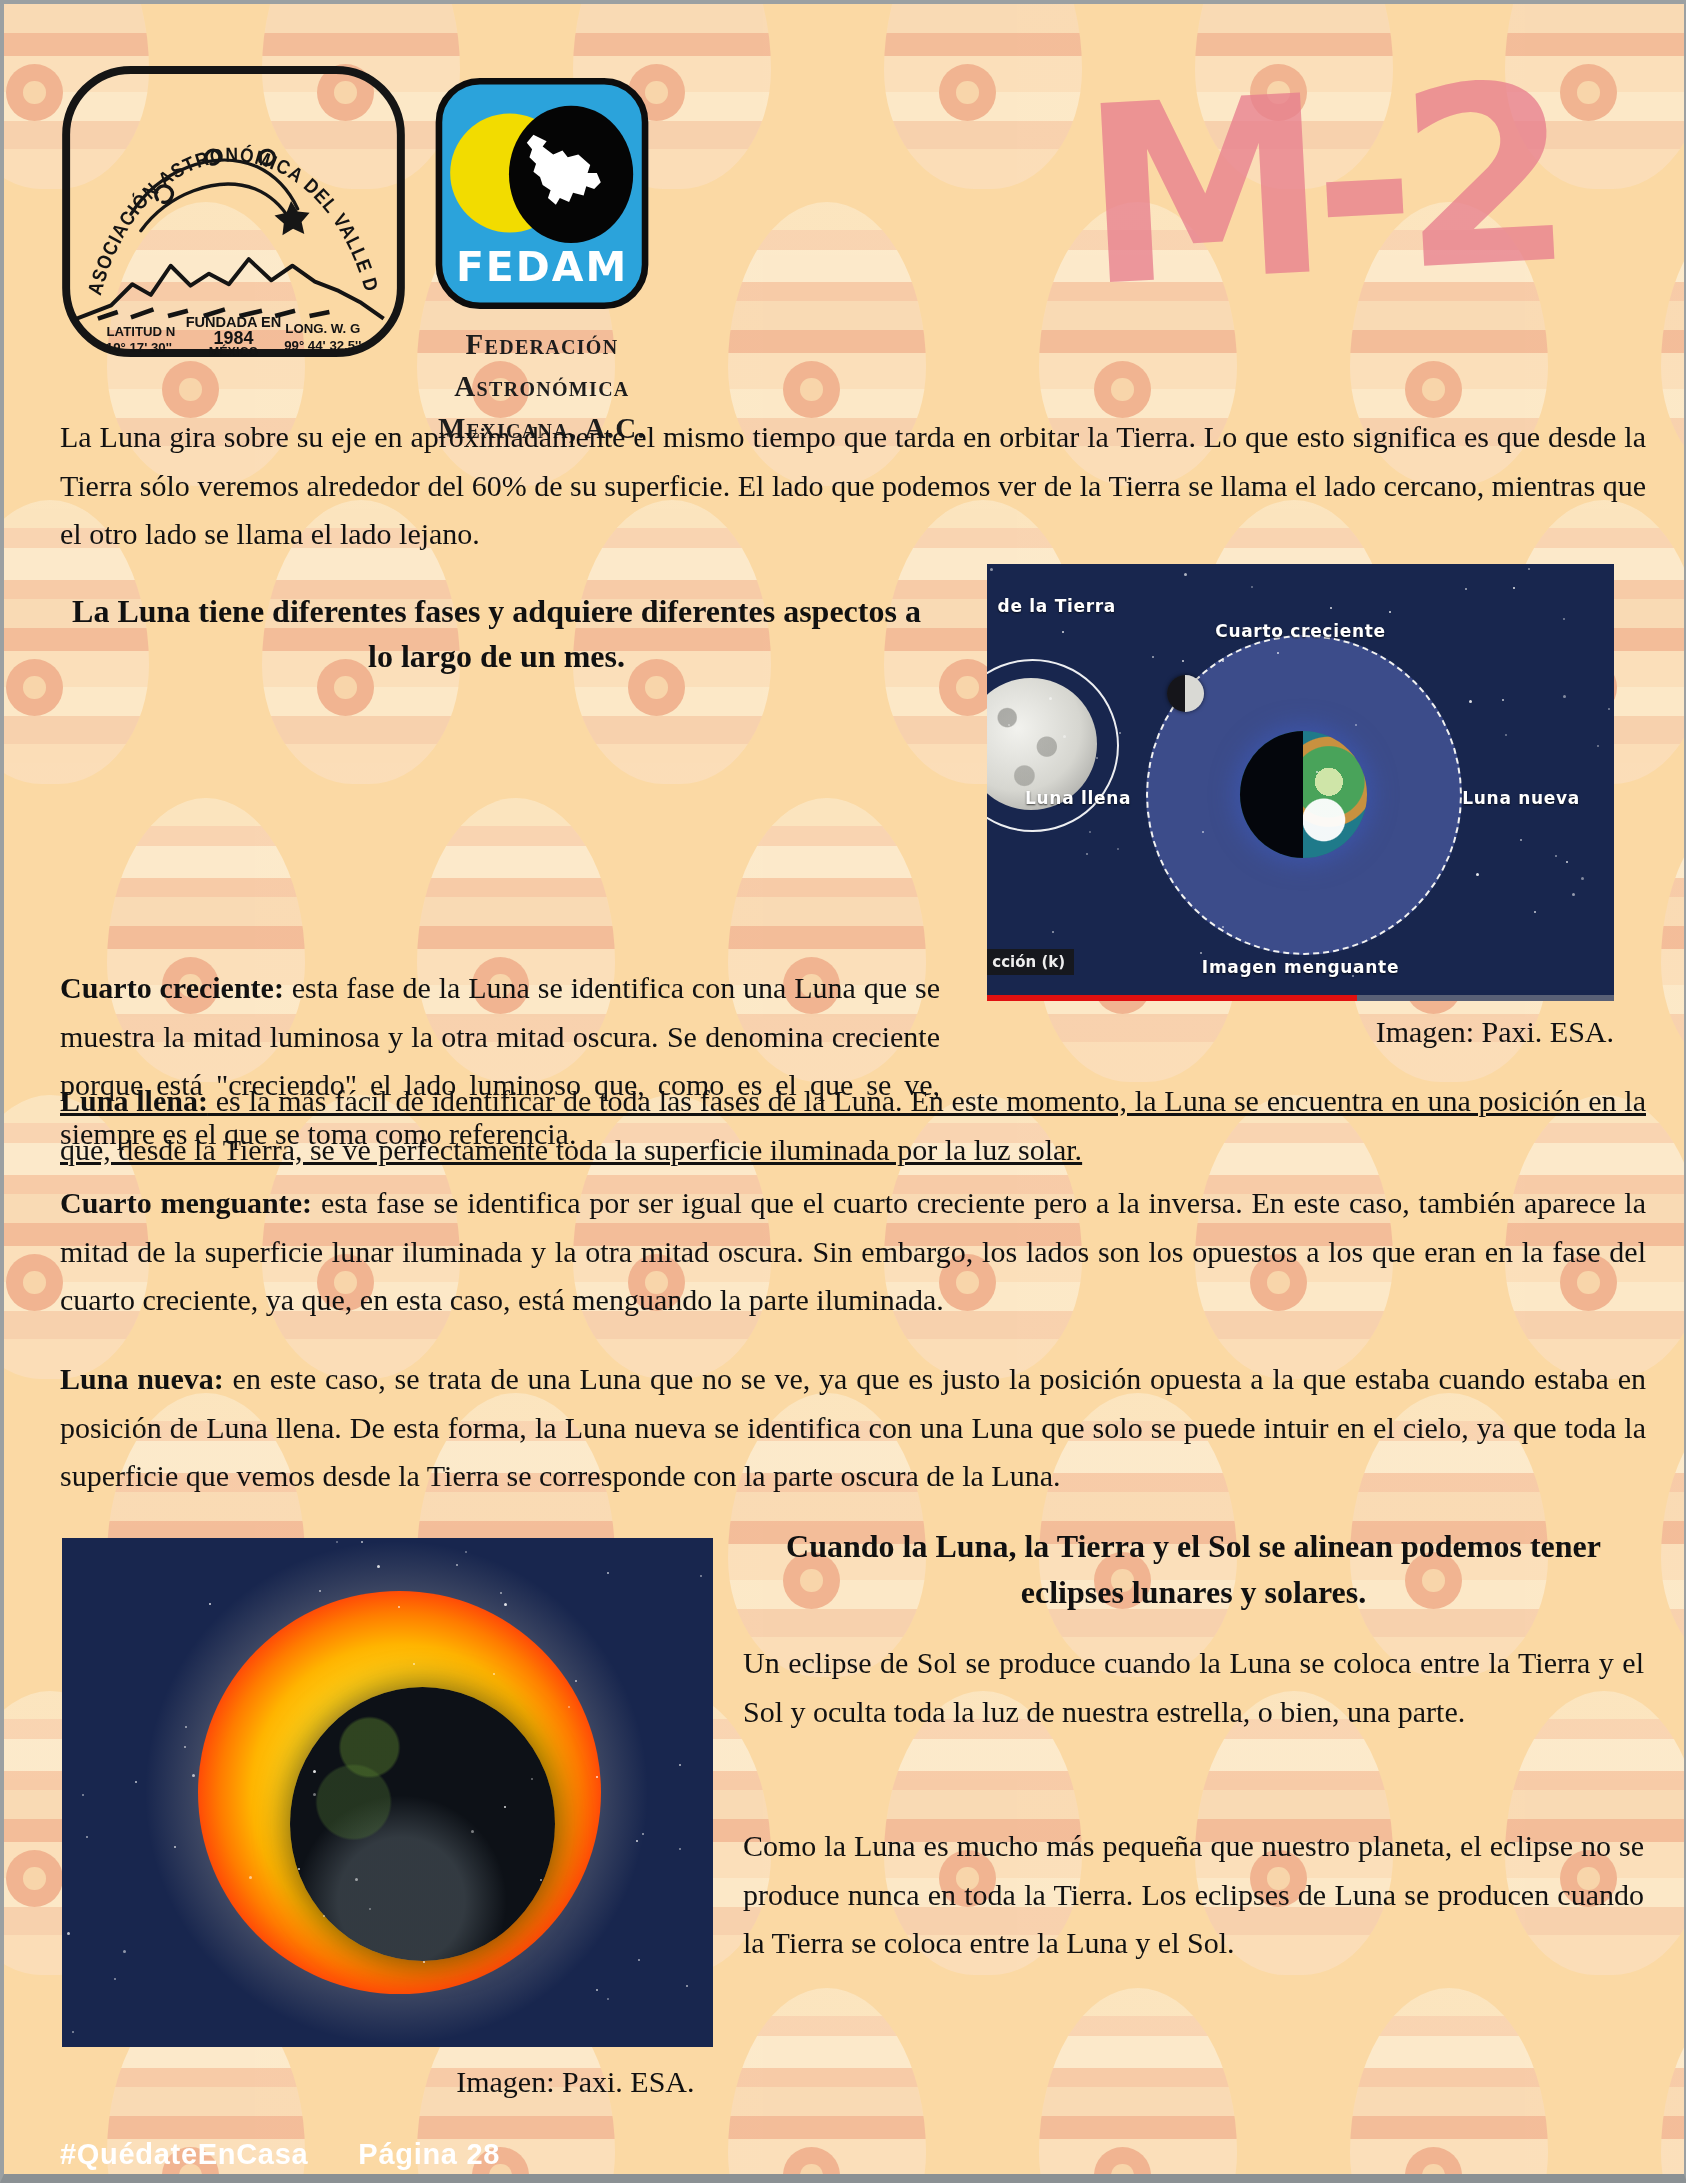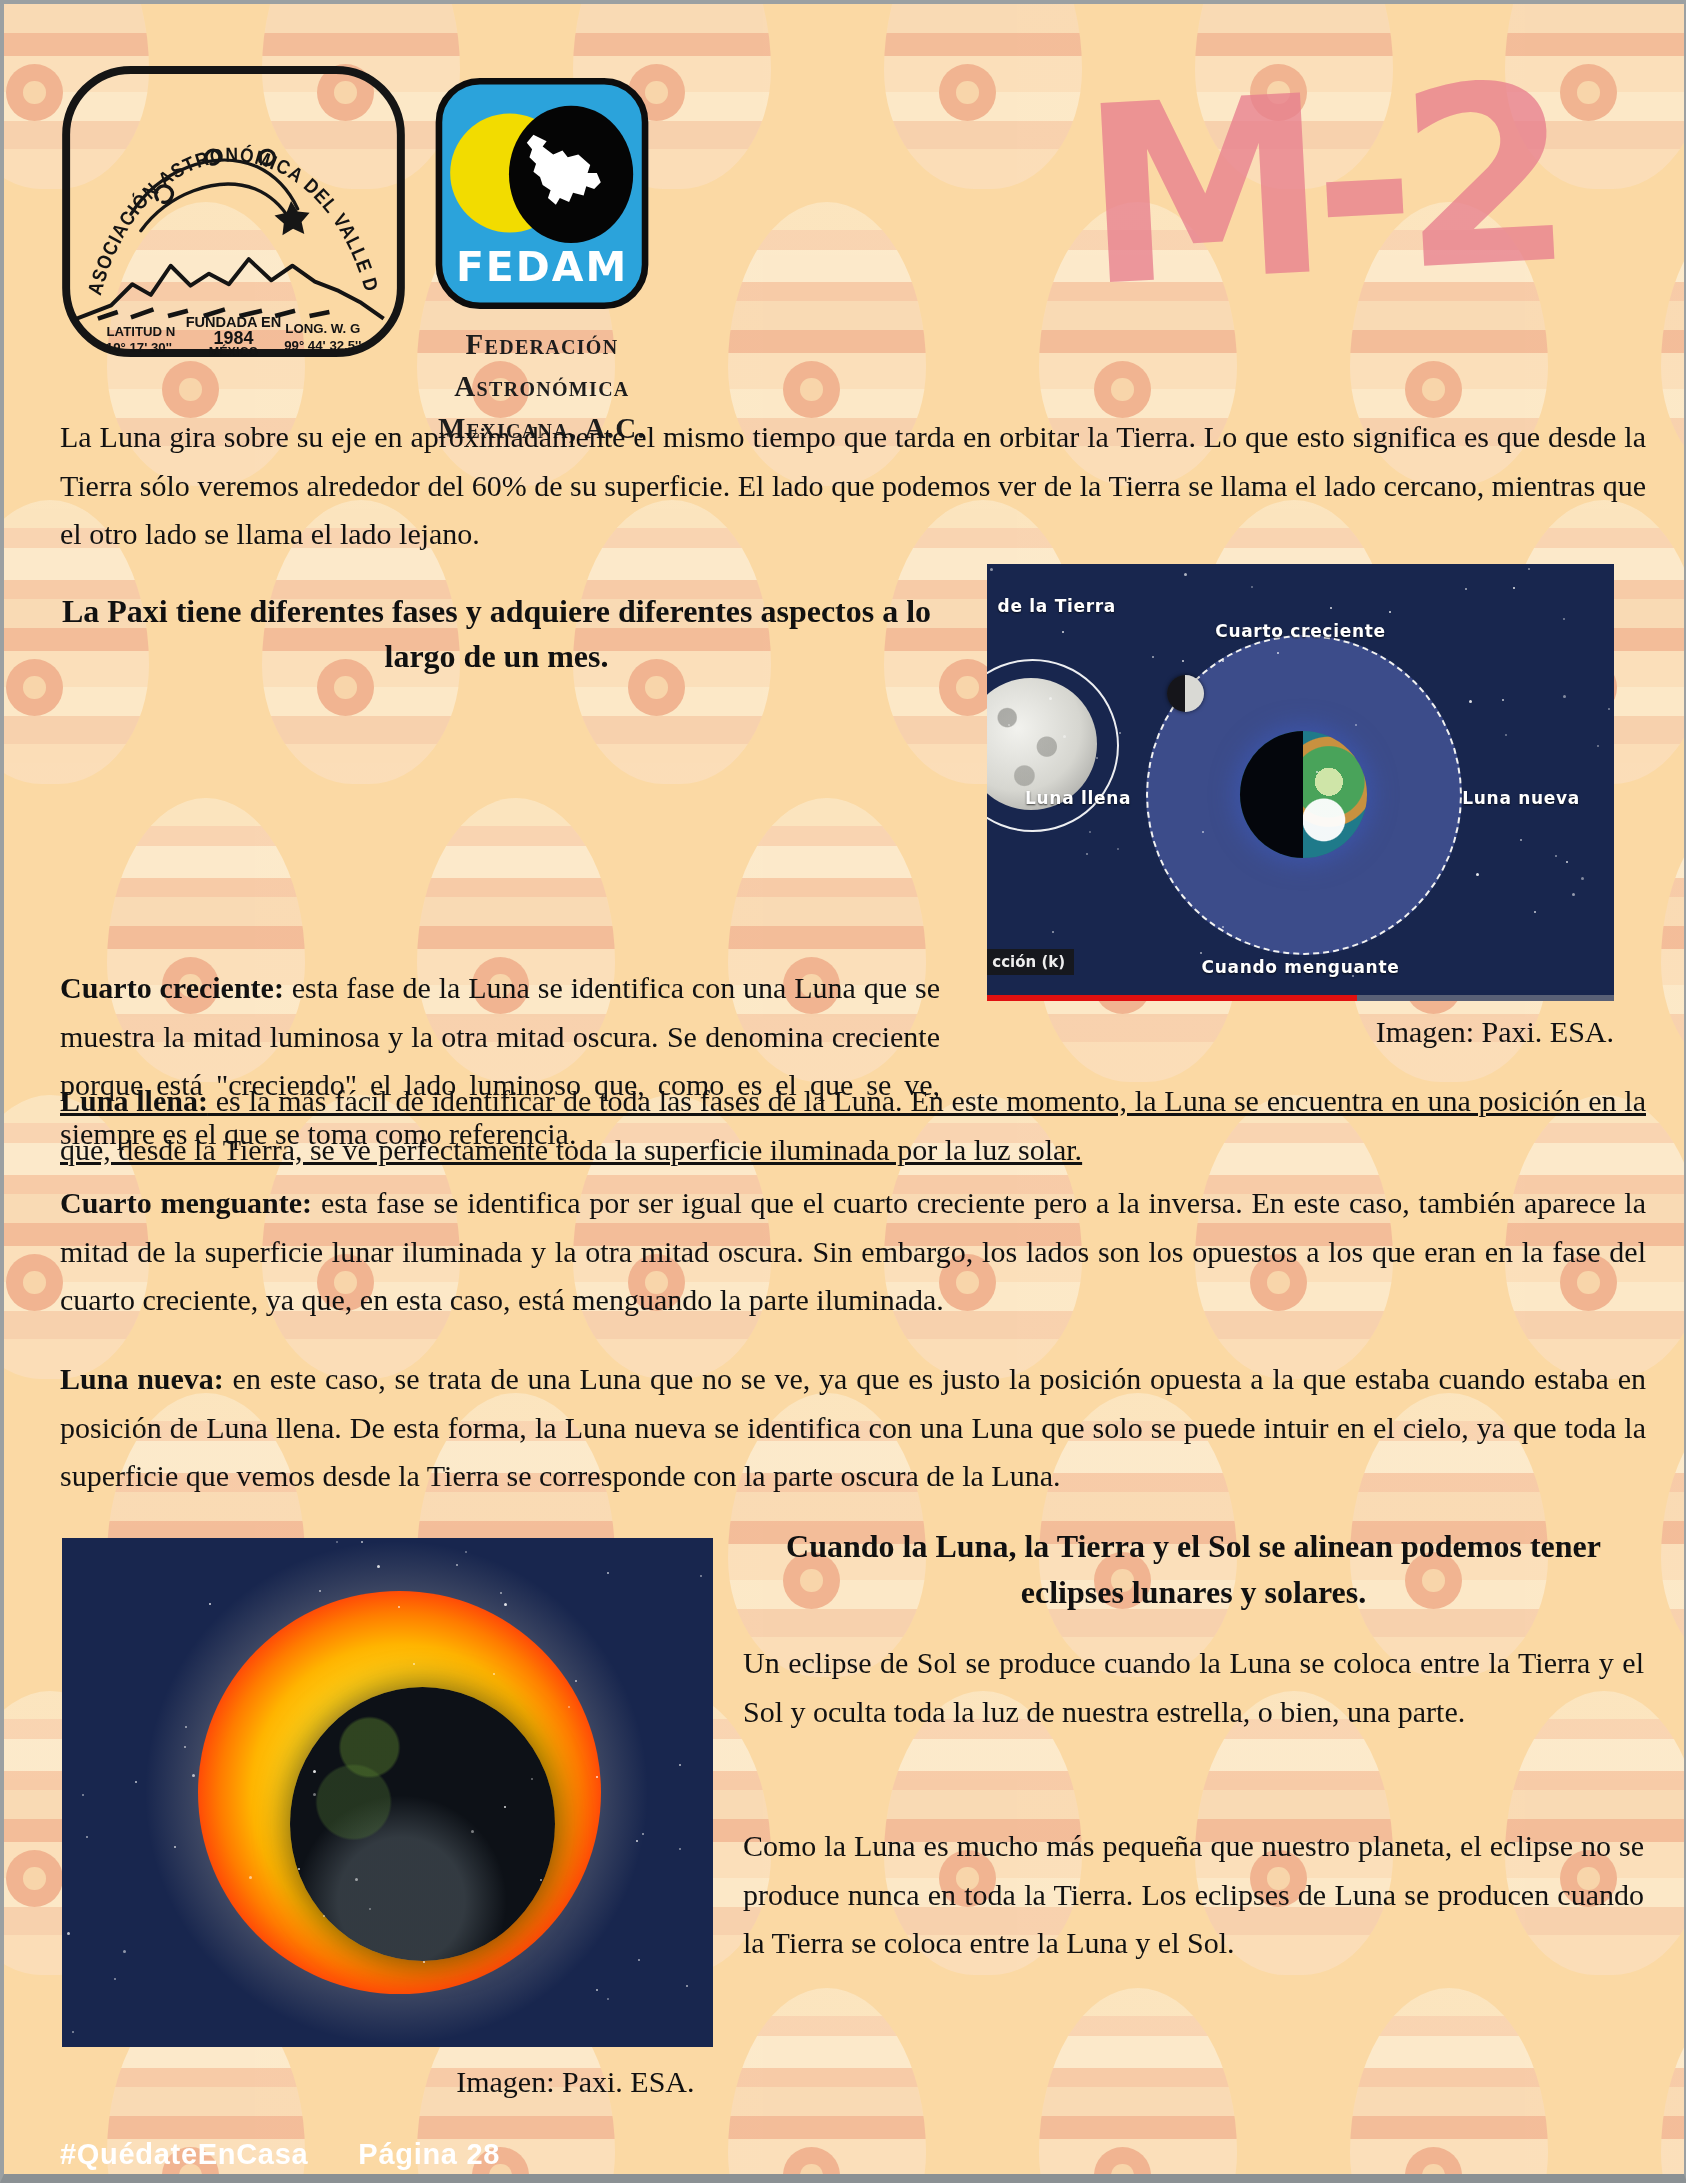--- a/index.html
+++ b/index.html
@@ -373,37 +373,37 @@
       <div>Federación</div>
       <div>Astronómica</div>
       <div>Mexicana, A.C.</div>
     </div>
   </div>
 
   <div class="layer m2">M-2</div>
 
   <div class="para intro">La Luna gira sobre su eje en aproximadamente el mismo tiempo que tarda en orbitar la Tierra. Lo que esto significa es que desde la Tierra sólo veremos alrededor del 60% de su superficie. El lado que podemos ver de la Tierra se llama el lado cercano, mientras que el otro lado se llama el lado lejano.</div>
 
-  <div class="para h1">La Paxi tiene diferentes fases y adquiere diferentes aspectos a lo largo de un mes.</div>
+  <div class="para h1">La Luna tiene diferentes fases y adquiere diferentes aspectos a lo largo de un mes.</div>
 
   <div class="para p-crec">
     <span class="term">Cuarto creciente:</span><span> esta fase de la Luna se identifica con una Luna que se muestra la mitad luminosa y la otra mitad oscura. Se denomina creciente porque está "creciendo" el lado luminoso que, como es el que se ve, siempre es el que se toma como referencia.</span>
   </div>
 
   <div class="layer moonfig" id="moonfig">
     <div class="orbit"></div>
     <div class="smallmoon"></div>
     <div class="earth"></div>
     <div class="bigmoon-ring"></div>
     <div class="bigmoon"></div>
     <div class="mlabel l-tierra">de la Tierra</div>
     <div class="mlabel l-crec">Cuarto creciente</div>
     <div class="mlabel l-llena">Luna llena</div>
     <div class="mlabel l-nueva">Luna nueva</div>
-    <div class="mlabel l-meng">Cuando menguante</div>
+    <div class="mlabel l-meng">Imagen menguante</div>
     <div class="tooltip">cción (k)</div>
     <div class="progress">
         <b></b>
       </div>
   <div class="star" style="width: 2px; height: 2px; left: 132px; top: 168px; opacity: 0.52;"></div>
       <div class="star" style="width: 3.3px; height: 3.3px; left: 489px; top: 309px; opacity: 0.89;"></div>
       <div class="star" style="width: 3.3px; height: 3.3px; left: 2.8px; top: 3.9px; opacity: 0.52;"></div>
       <div class="star" style="width: 2px; height: 2px; left: 365px; top: 411px; opacity: 0.56;"></div>
       <div class="star" style="width: 3.3px; height: 3.3px; left: 576px; top: 131px; opacity: 0.47;"></div>
       <div class="star" style="width: 2px; height: 2px; left: 576px; top: 54px; opacity: 0.46;"></div>

